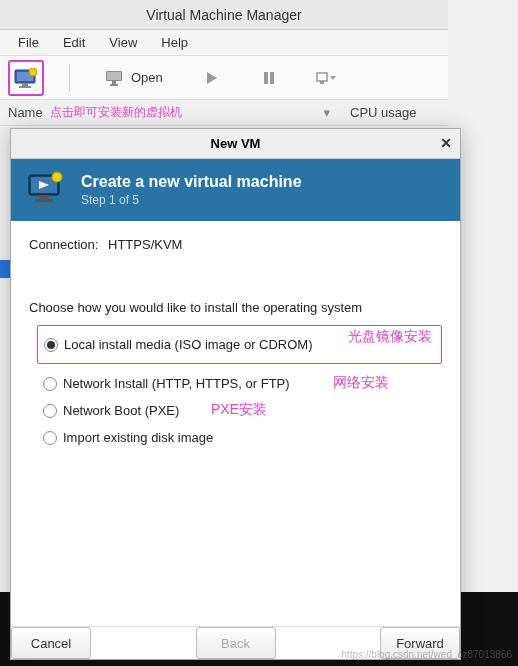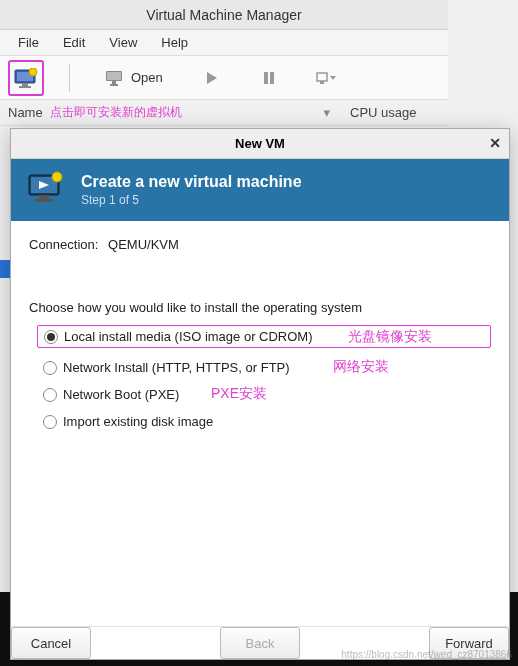--- a/index.html
+++ b/index.html
@@ -16,37 +16,37 @@
 .tbtn-wide { width: auto; padding: 0 10px; gap: 6px; display: flex; align-items: center; font-size: 13px; color: #333; height: 36px; }
 .sep { width: 1px; height: 28px; background: #ccc; margin: 0 4px; }
 
 .colhdr { height: 26px; display: flex; align-items: center; background: #f0f0f0; border-bottom: 1px solid #ddd; padding: 0 8px; font-size: 13px; color: #444; position: relative; }
 .colhdr .name { flex: 1; }
 .colhdr .tri { color: #888; margin-right: 20px; }
 .colhdr .cpu { width: 90px; }
 
 .ann-label { position: absolute; color: #e040d0; font-size: 12px; font-weight: 500; z-index: 10; }
 
-.dialog { position: absolute; left: 10px; top: 128px; width: 500px; height: 532px; background: #fff; border: 1px solid #aaa; box-shadow: 0 4px 20px rgba(0,0,0,0.25); display: flex; flex-direction: column; }
+.dialog { position: absolute; left: 10px; top: 128px; width: 451px; height: 532px; background: #fff; border: 1px solid #aaa; box-shadow: 0 4px 20px rgba(0,0,0,0.25); display: flex; flex-direction: column; }
 .dlg-title { height: 30px; display: flex; align-items: center; justify-content: center; background: #eee; border-bottom: 1px solid #ccc; font-size: 13px; font-weight: bold; position: relative; }
 .dlg-close { position: absolute; right: 8px; top: 6px; font-size: 14px; color: #333; cursor: pointer; }
 
 .dlg-header { background: #2874a6; color: #fff; padding: 10px 14px; display: flex; align-items: center; gap: 14px; }
 .dlg-header .icon { width: 42px; height: 42px; }
 .dlg-header .texts h2 { font-size: 16px; font-weight: bold; color: #fff; }
 .dlg-header .texts p { font-size: 12px; color: #cde; margin-top: 2px; }
 
 .dlg-body { padding: 16px 18px; flex: 1; font-size: 13px; color: #222; }
 .conn-row { margin-bottom: 48px; }
 .conn-row .lbl { display: inline-block; }
 .conn-row .val { margin-left: 6px; }
 
 .choose-lbl { margin-bottom: 10px; }
 .radio-row { display: flex; align-items: center; gap: 6px; margin: 4px 0 12px 14px; position: relative; }
-.radio-row.highlight { border: 1px solid #d63ed6; padding: 3px 6px; margin-left: 8px; border-radius: 2px; }
+.radio-row.highlight { border: 1px solid #d63ed6; padding: 11px 6px; margin-left: 8px; border-radius: 2px; }
 .radio { width: 14px; height: 14px; border: 1px solid #888; border-radius: 50%; display: inline-flex; align-items: center; justify-content: center; flex-shrink: 0; }
 .radio.checked::after { content: ""; width: 8px; height: 8px; background: #333; border-radius: 50%; }
 .radio-row .ann { position: absolute; color: #e040d0; font-size: 14px; }
 
 .dlg-footer { display: flex; justify-content: space-between; gap: 10px; border-top: 1px solid #e0e0e0; }
 .btn { min-width: 80px; height: 32px; border: 1px solid #bbb; background: linear-gradient(#fdfdfd,#ececec); border-radius: 3px; font-size: 13px; color: #333; display: flex; align-items: center; justify-content: center; }
 .btn.disabled { color: #aaa; }
 
 .watermark { position: absolute; right: 6px; bottom: 6px; font-size: 10px; color: rgba(120,120,120,0.5); }
 
@@ -143,21 +143,21 @@
     </div>
     <div class="texts">
       <h2>Create a new virtual machine</h2>
       <p>Step 1 of 5</p>
     </div>
   </div>
 
   <div class="dlg-body">
     <div class="conn-row">
       <span class="lbl">Connection:</span>
-      <span class="val">QEMU/KVM</span>
+      <span class="val">HTTPS/KVM</span>
     </div>
 
     <div class="choose-lbl">Choose how you would like to install the operating system</div>
 
     <div class="radio-row highlight">
       <span class="radio checked"></span>
       <span>Local install media (ISO image or CDROM)</span>
       <span class="ann" style="left:310px; top:2px;">光盘镜像安装</span>
     </div>
 

